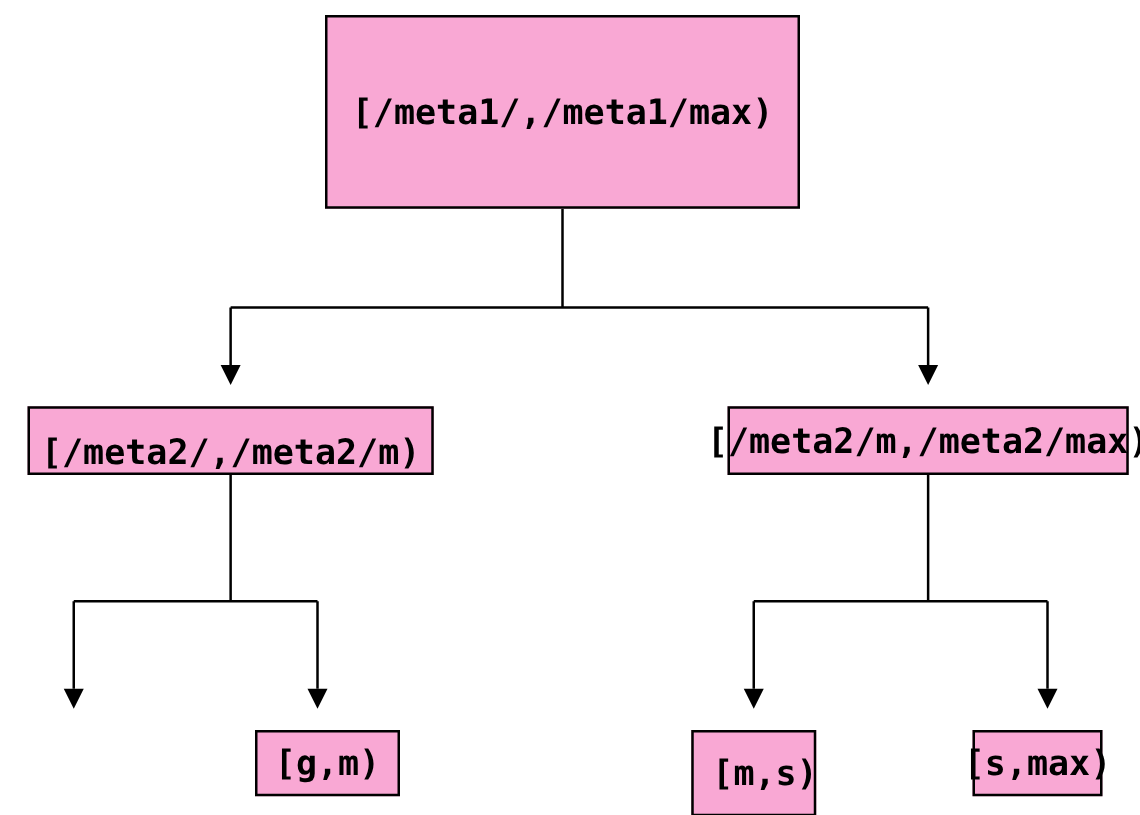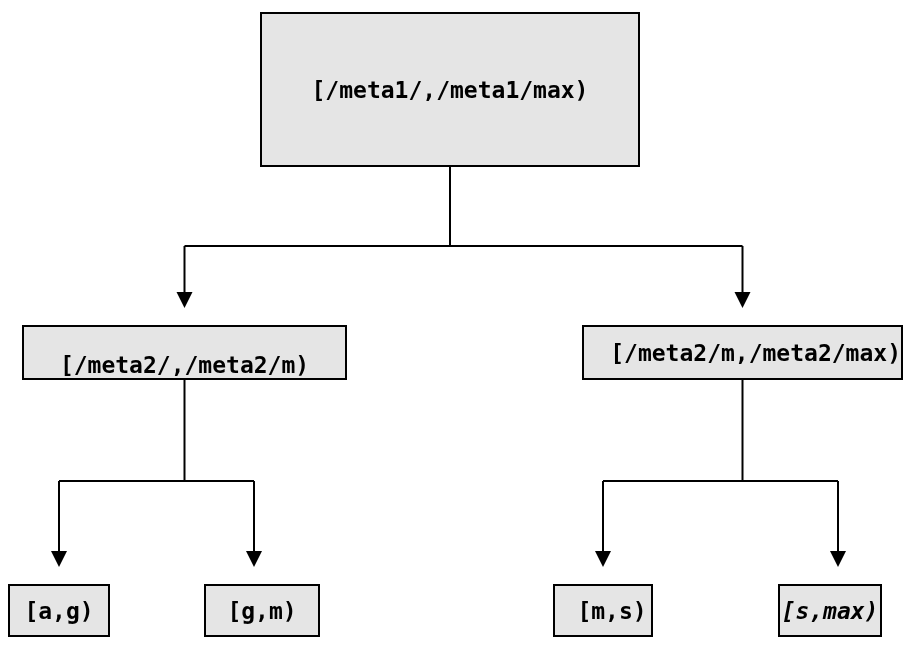--- a/index.html
+++ b/index.html
@@ -28,36 +28,36 @@
     fill: none;
   }
   .edges polygon {
     fill: #000000;
     stroke: none;
   }
   .node {
     position: absolute;
     box-sizing: border-box;
     border: 2px solid #000000;
-    background: #e5e5e5;
+    background: #f9a8d4;
     display: flex;
     align-items: center;
     justify-content: center;
-    font-size: 23px;
+    font-size: 28px;
     font-weight: 700;
     color: #000000;
     white-space: nowrap;
   }
   .node-root   { left: 260px; top: 12px;  width: 380px; height: 155px; }
   .node-l2a    { left: 22px;  top: 325px; width: 325px; height: 55px; align-items: flex-end; }
-  .node-l2b    { left: 582px; top: 325px; width: 321px; height: 55px; justify-content: flex-end; }
+  .node-l2b    { left: 582px; top: 325px; width: 321px; height: 55px; }
   .node-leaf1  { left: 8px;   top: 584px; width: 102px; height: 53px; }
   .node-leaf2  { left: 204px; top: 584px; width: 116px; height: 53px; }
-  .node-leaf3  { left: 553px; top: 584px; width: 100px; height: 53px; padding-left: 18px; }
-  .node-leaf4  { left: 778px; top: 584px; width: 104px; height: 53px; font-style: italic; }
+  .node-leaf3  { left: 553px; top: 584px; width: 100px; height: 69px; padding-left: 18px; }
+  .node-leaf4  { left: 778px; top: 584px; width: 104px; height: 53px; }
 </style>
 </head>
 <body>
 
 <div class="canvas">
 
   <svg class="edges" viewBox="0 0 912 652" xmlns="http://www.w3.org/2000/svg">
 
     <path d="M450 167 L450 246"></path>
     <path d="M184.5 246 L742.5 246"></path>
@@ -86,23 +86,20 @@
   </div>
 
   <div class="node node-l2a">
     <span>[/meta2/,/meta2/m)</span>
   </div>
 
   <div class="node node-l2b">
     <span>[/meta2/m,/meta2/max)</span>
   </div>
 
-  <div class="node node-leaf1">
-    <span>[a,g)</span>
-  </div>
 
   <div class="node node-leaf2">
     <span>[g,m)</span>
   </div>
 
   <div class="node node-leaf3">
     <span>[m,s)</span>
   </div>
 
   <div class="node node-leaf4">

